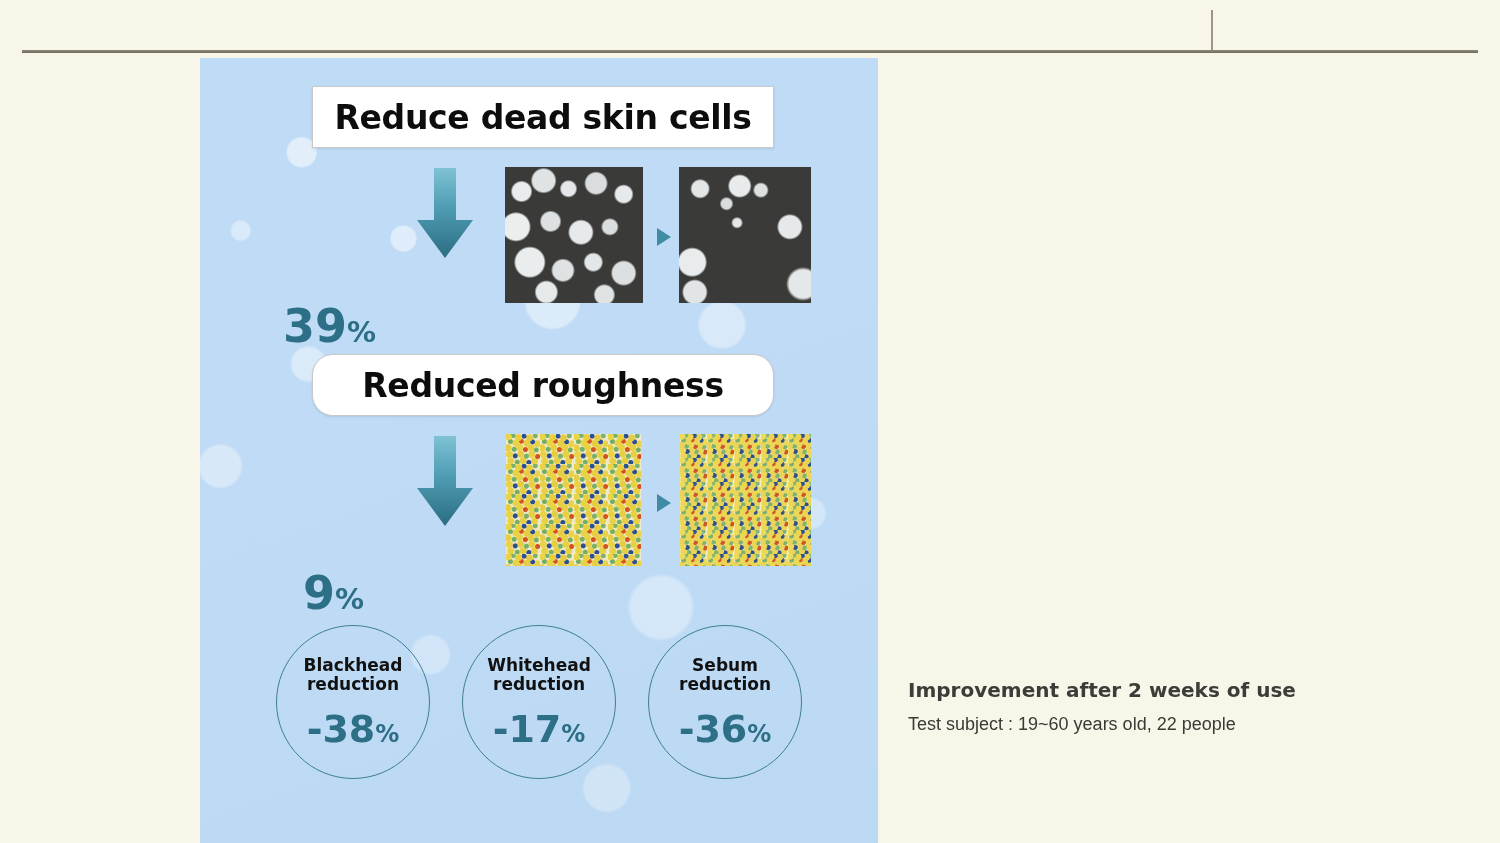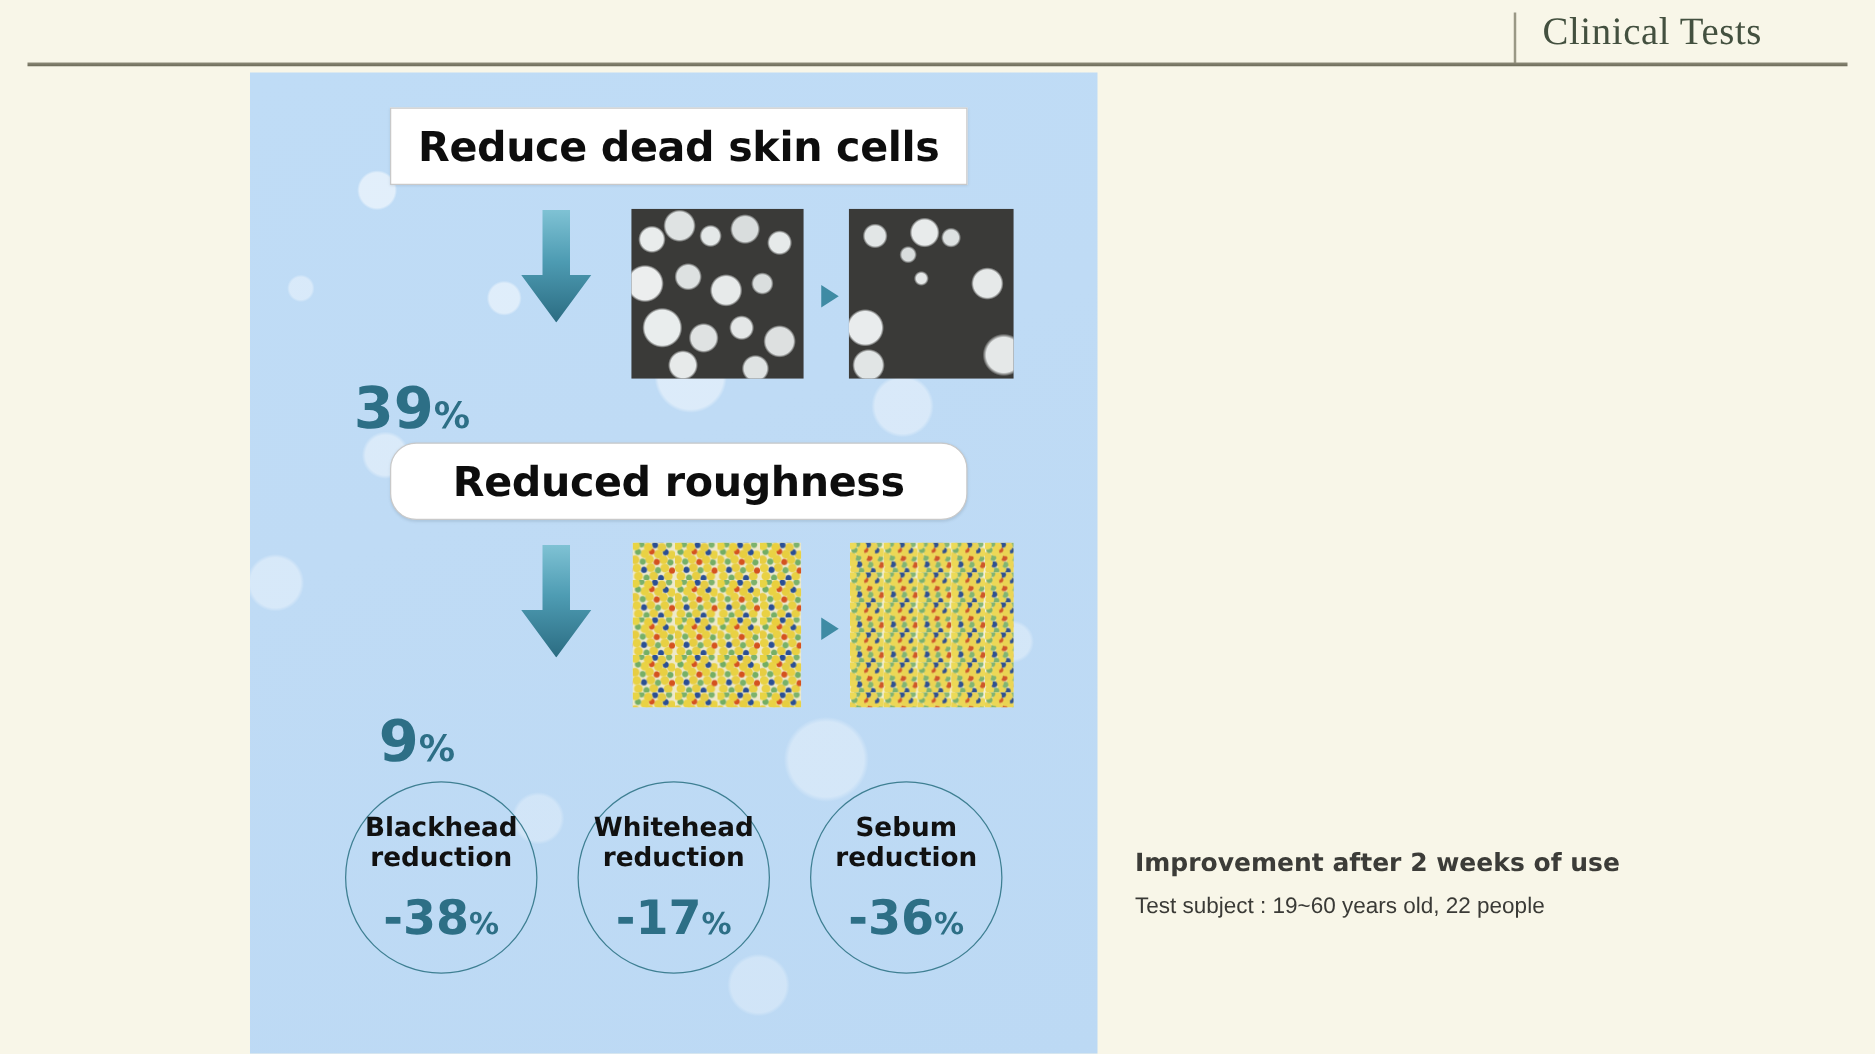--- a/index.html
+++ b/index.html
@@ -176,21 +176,21 @@
   .circ{
     position:absolute;width:152px;height:152px;border-radius:50%;
     border:1.6px solid #3e7f92;
     display:flex;flex-direction:column;align-items:center;justify-content:center;
   }
   #circ1{left:76px;top:567px;}
   #circ2{left:262px;top:567px;justify-content:center;}
   #circ3{left:448px;top:567px;}
   .circ .lab{
     font-family:"DejaVu Sans",sans-serif;font-weight:bold;
-    font-size:21px;color:#111;line-height:1.12;text-align:center;
+    font-size:17px;color:#111;line-height:1.12;text-align:center;
     margin-bottom:16px;
   }
   .circ .val{
     font-family:"DejaVu Sans",sans-serif;font-weight:bold;
     color:#2d6f86;white-space:nowrap;line-height:1;
   }
   .circ .val .n{font-size:38px;}
   .circ .val .p{font-size:24px;}
 
   
@@ -204,21 +204,20 @@
     font-size:18px;color:#3a3a36;line-height:29px;white-space:nowrap;
   }
 </style>
 </head>
 <body>
 
 <div id="header">
 
 
   <div id="hdr-vline"></div>
-  <div id="hdr-title">Clinical Tests</div>
   <div id="hdr-rule"></div>
 </div>
 
 <div id="panel">
 
   <div class="plate" id="plate1">
     <span>Reduce dead skin cells</span>
   </div>
 
   <div class="dropval" id="drop1">

